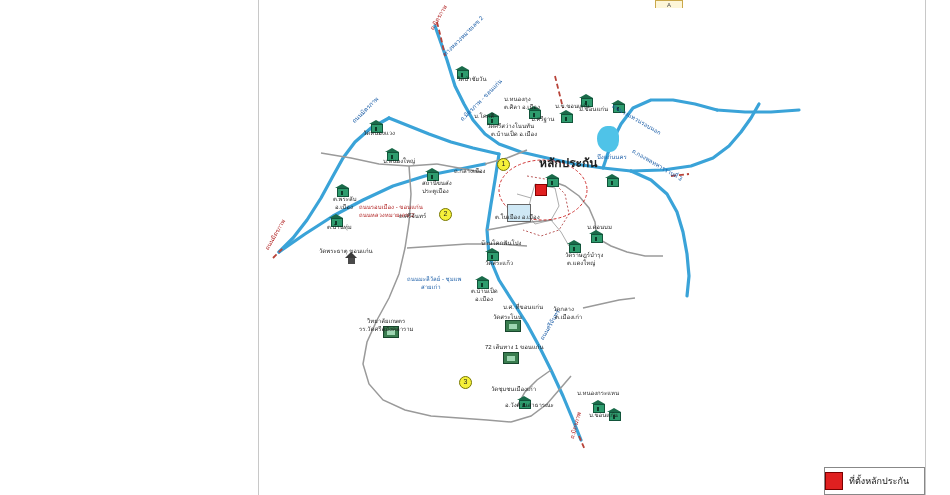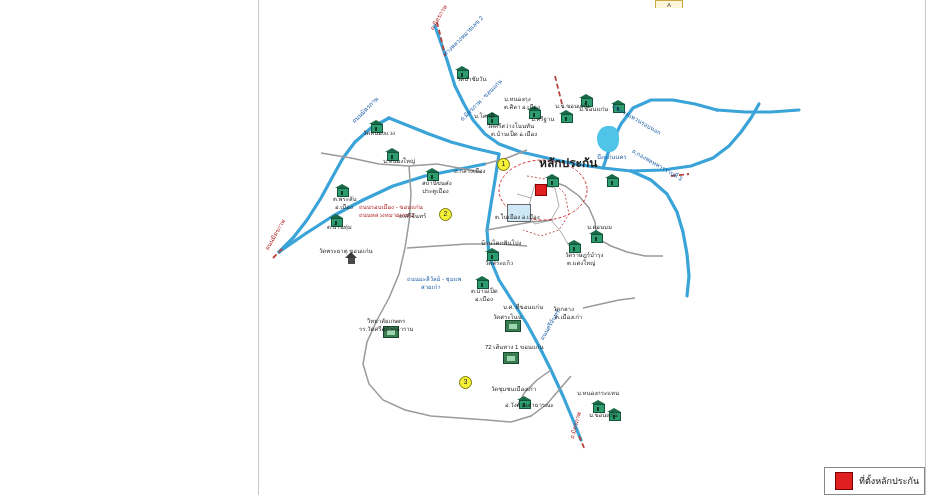--- a/index.html
+++ b/index.html
@@ -41,21 +41,21 @@
   .temple .t-roof{position:absolute;left:0;top:0;width:0;height:0;border-left:6.5px solid transparent;border-right:6.5px solid transparent;border-bottom:6px solid #3b3b3b;}
   .temple .t-body{position:absolute;left:3px;top:6px;width:7px;height:6px;background:#4a4a4a;}
 
   .marker-red{position:absolute;width:10px;height:10px;background:#e02020;border:1px solid #8a0000;}
 
   .circle-num{position:absolute;width:11px;height:11px;border-radius:50%;background:#f5f03a;border:1px solid #777700;}
   .circle-num span{display:block;text-align:center;font-size:7px;line-height:10px;color:#222;}
 
   .waterbody{position:absolute;background:#4fc3e8;border-radius:50% 40% 45% 55%;}
 
-  .legend{position:absolute;left:565px;top:459px;width:101px;height:28px;border:1px solid #888;background:#ffffff;display:flex;align-items:center;gap:6px;padding-left:10px;box-sizing:border-box;}
+  .legend{position:absolute;left:565px;top:459px;width:101px;height:28px;border:1px solid #888;background:#ffffff;display:flex;align-items:center;gap:6px;padding-left:0;box-sizing:border-box;}
   .legend .sw{width:16px;height:16px;background:#e02020;border:1px solid #7a0000;flex:0 0 auto;}
   .legend .lt{font-size:9px;color:#111;}
 
   .mini-box{position:absolute;border:1px solid #666;background:#cfe8f5;}
 </style>
 </head>
 <body>
 
 <div id="page">
 

